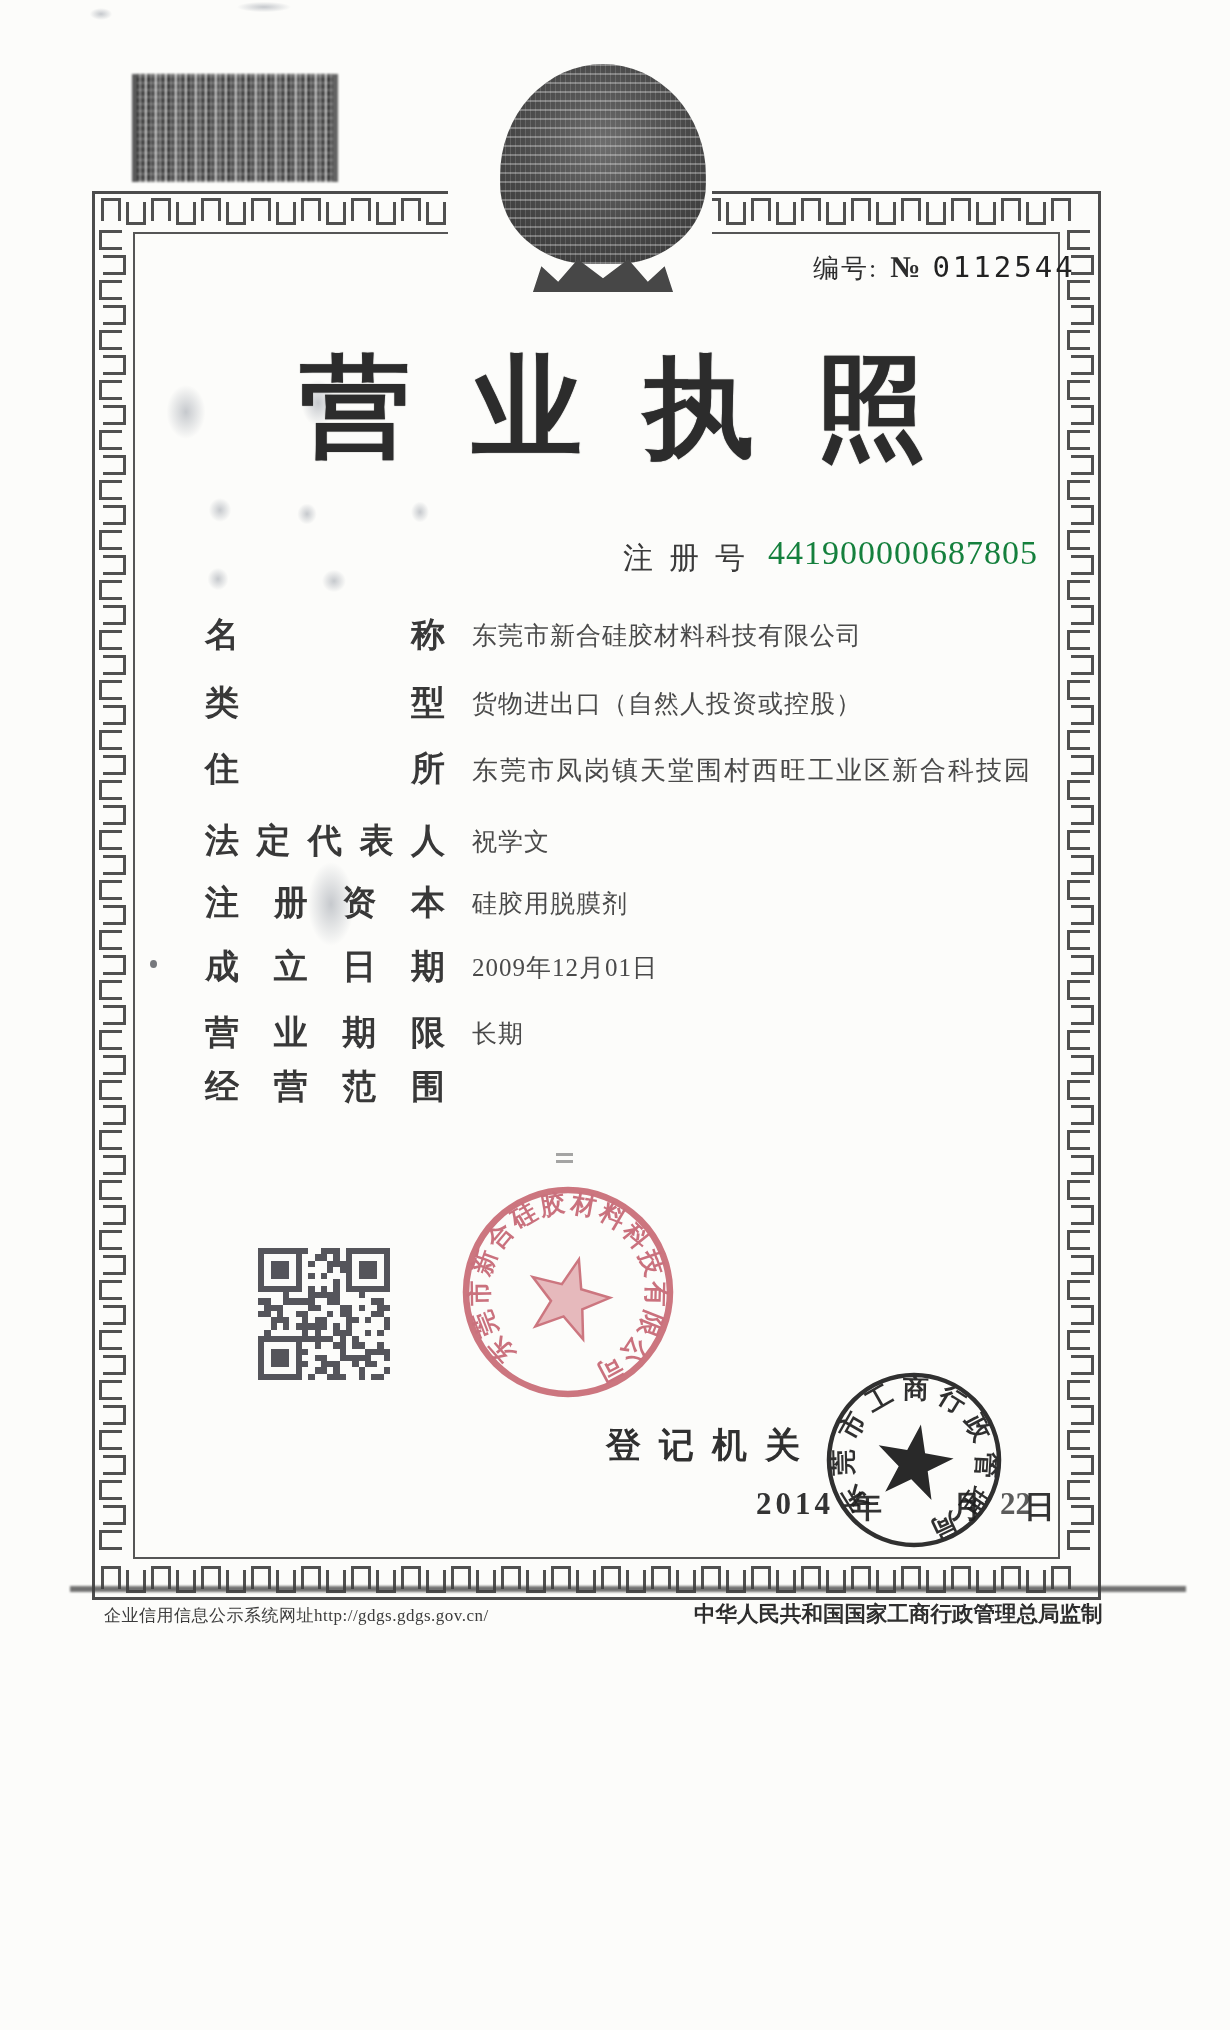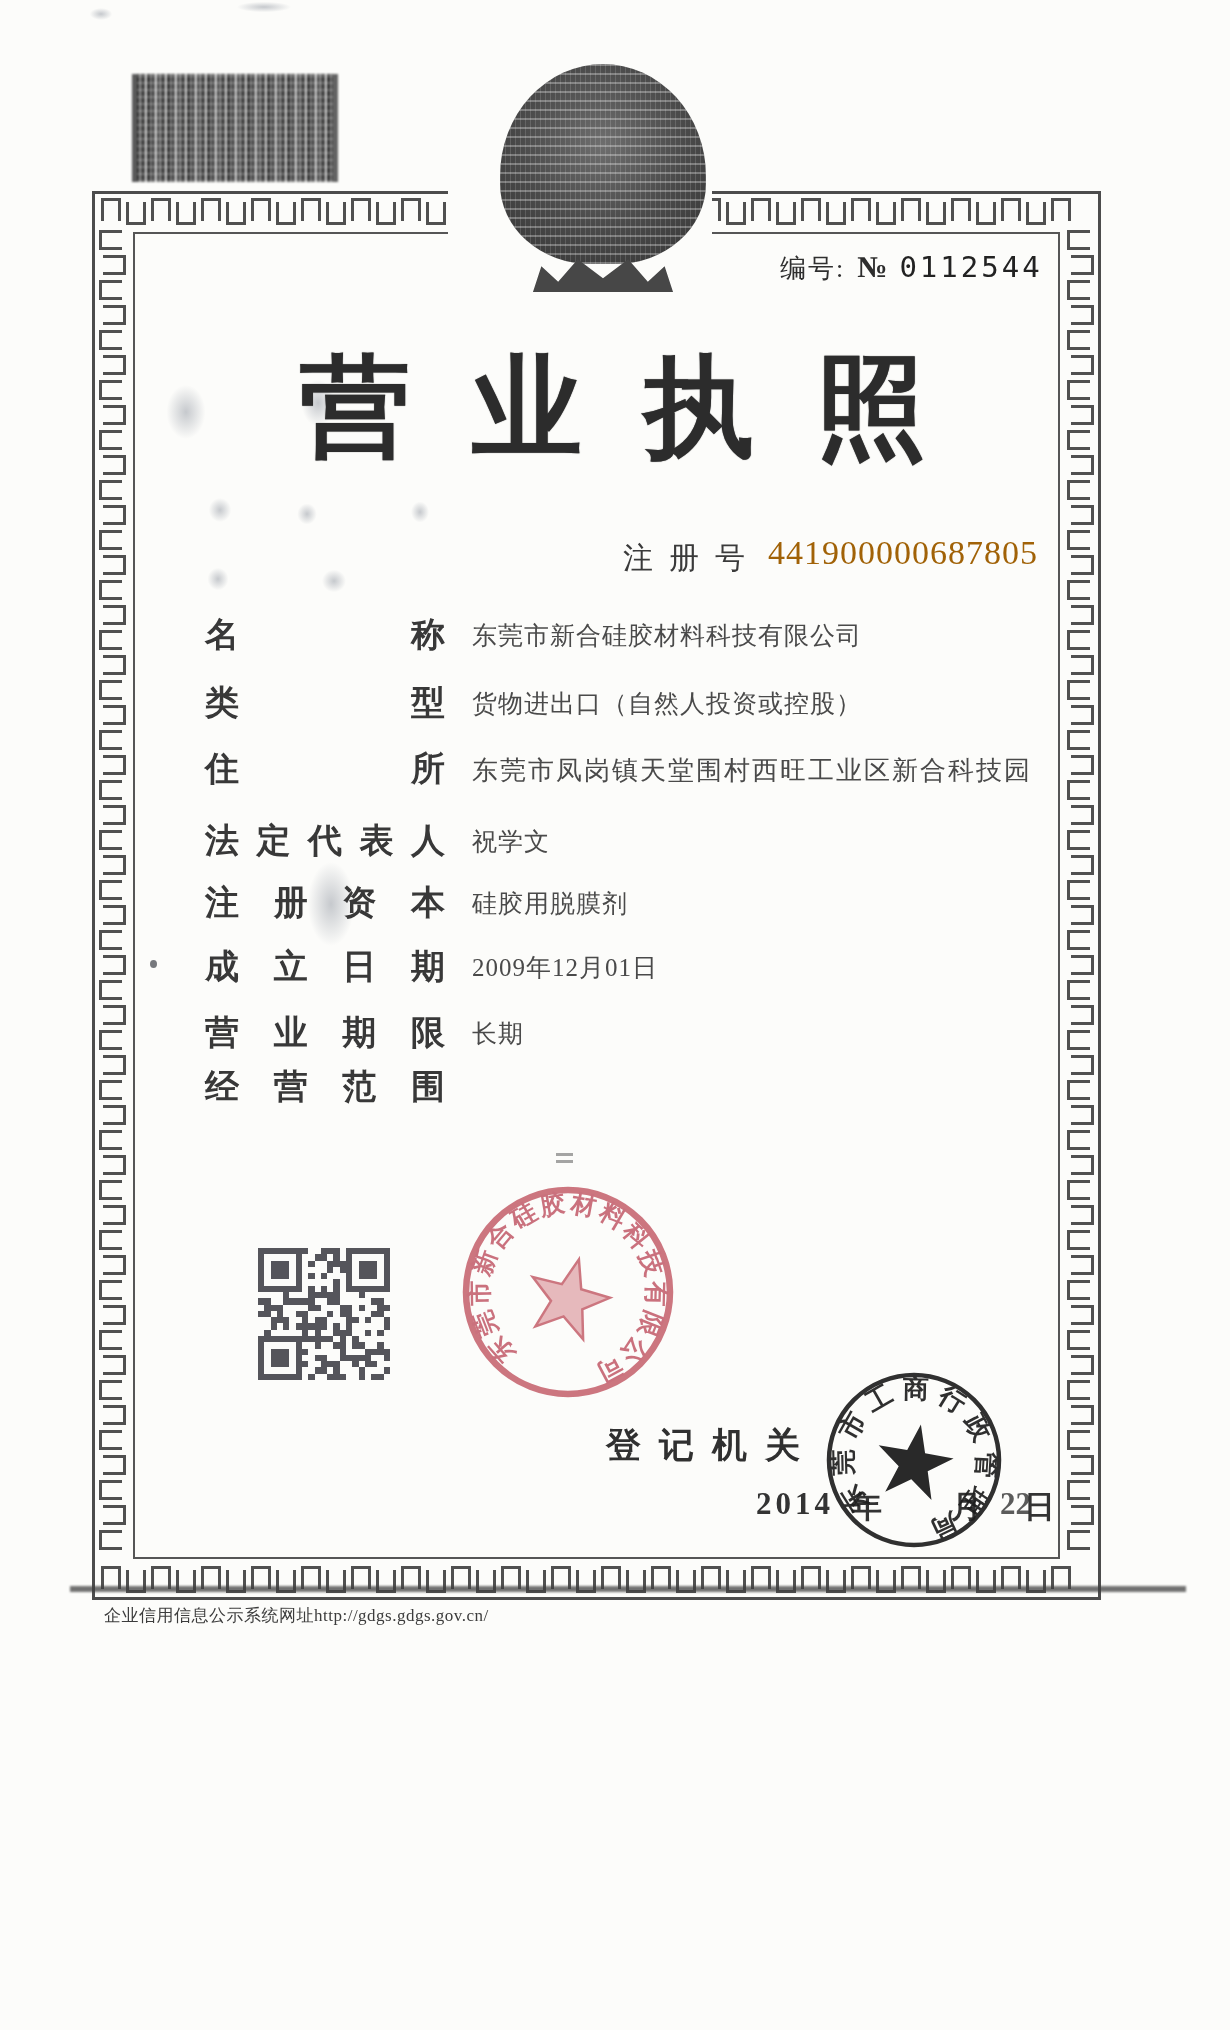--- a/index.html
+++ b/index.html
@@ -46,29 +46,29 @@
   .strip.h span { width:20px; height:23px; }
   .strip.h span:nth-child(odd){ border-bottom:none; align-self:flex-start; }
   .strip.h span:nth-child(even){ border-top:none; align-self:flex-end; }
   .strip.h.top { top:4px; } .strip.h.bot { bottom:4px; }
   .strip.v { top:36px; bottom:36px; width:27px; flex-direction:column; }
   .strip.v span { width:23px; height:20px; }
   .strip.v span:nth-child(odd){ border-right:none; align-self:flex-start; }
   .strip.v span:nth-child(even){ border-left:none; align-self:flex-end; }
   .strip.v.left { left:4px; } .strip.v.right { right:4px; }
   
-  .serial { position:absolute; left:780px; top:250px; z-index:5; display:flex; align-items:baseline; gap:12px; }
+  .serial { position:absolute; left:813px; top:250px; z-index:5; display:flex; align-items:baseline; gap:12px; }
   .serial .lab { font-size:26px; color:#2f2f2f; letter-spacing:2px; }
   .serial .sign { font-size:30px; font-weight:bold; }
   .serial .num { font-family:"DejaVu Sans Mono","Liberation Mono",monospace; font-size:29px; letter-spacing:3px; color:#222; }
   .title-row { position:absolute; left:300px; top:338px; display:flex; gap:62px; z-index:5;
     font-size:110px; line-height:1.28; font-weight:900; color:#2c2c2c; text-shadow:0 0 1px #555; }
   .regno { position:absolute; top:534px; z-index:5; }
   .regno .lab { position:absolute; left:623px; top:4px; width:122px; font-size:30px; color:#3a3a3a; }
-  .regno .num { position:absolute; left:768px; top:0; font-size:34px; letter-spacing:1px; color:#a16207; }
+  .regno .num { position:absolute; left:768px; top:0; font-size:34px; letter-spacing:1px; color:#15803d; }
   .field { position:absolute; left:205px; z-index:5; }
   .flabel { position:absolute; left:0; top:0; width:240px; font-size:34px; font-weight:bold; color:#383838; }
   .fvalue { position:absolute; left:267px; top:7px; width:600px; font-size:25px; color:#4a4a4a; letter-spacing:1px; white-space:nowrap; }
   .jflex { display:flex; justify-content:space-between; }
   .r1{top:612px;} .r2{top:680px;} .r3{top:746px;} .r4{top:818px;}
   .r5{top:880px;} .r6{top:944px;} .r7{top:1010px;} .r8{top:1064px;}
   .scope { position:absolute; left:470px; top:1078px; width:590px; z-index:5;
     font-size:20px; line-height:24.5px; color:#454545; text-align:justify; text-justify:inter-ideograph; }
   .registrar { position:absolute; left:606px; top:1422px; width:194px; z-index:5;
     font-size:35px; font-weight:bold; color:#303030; }
@@ -877,14 +877,15 @@
     <circle cx="92" cy="92" r="85" fill="none" stroke="#1f1f1f" stroke-width="4.5"></circle>
     <polygon points="98.9,56.6 85.2,82.1 56.7,77.2 76.7,98.2 63.2,123.8 89.3,111.3 109.5,131.9 105.7,103.3 131.6,90.4 103.1,85.2" fill="#181818"></polygon>
     <path id="blkArc" d="M47.5,136.5 A63,63 0 1 1 51.5,140.3" fill="none"></path>
     <text font-size="26" fill="#1e1e1e" font-weight="bold">
       <textPath href="#blkArc" textLength="330" lengthAdjust="spacing">东莞市工商行政管理局</textPath>
     </text>
   </svg>
 
   <div class="streak"></div>
   <div class="footer-left">企业信用信息公示系统网址http://gdgs.gdgs.gov.cn/</div>
+  <div class="footer-right">中华人民共和国国家工商行政管理总局监制</div>
 
 </div>
 
 </body></html>

